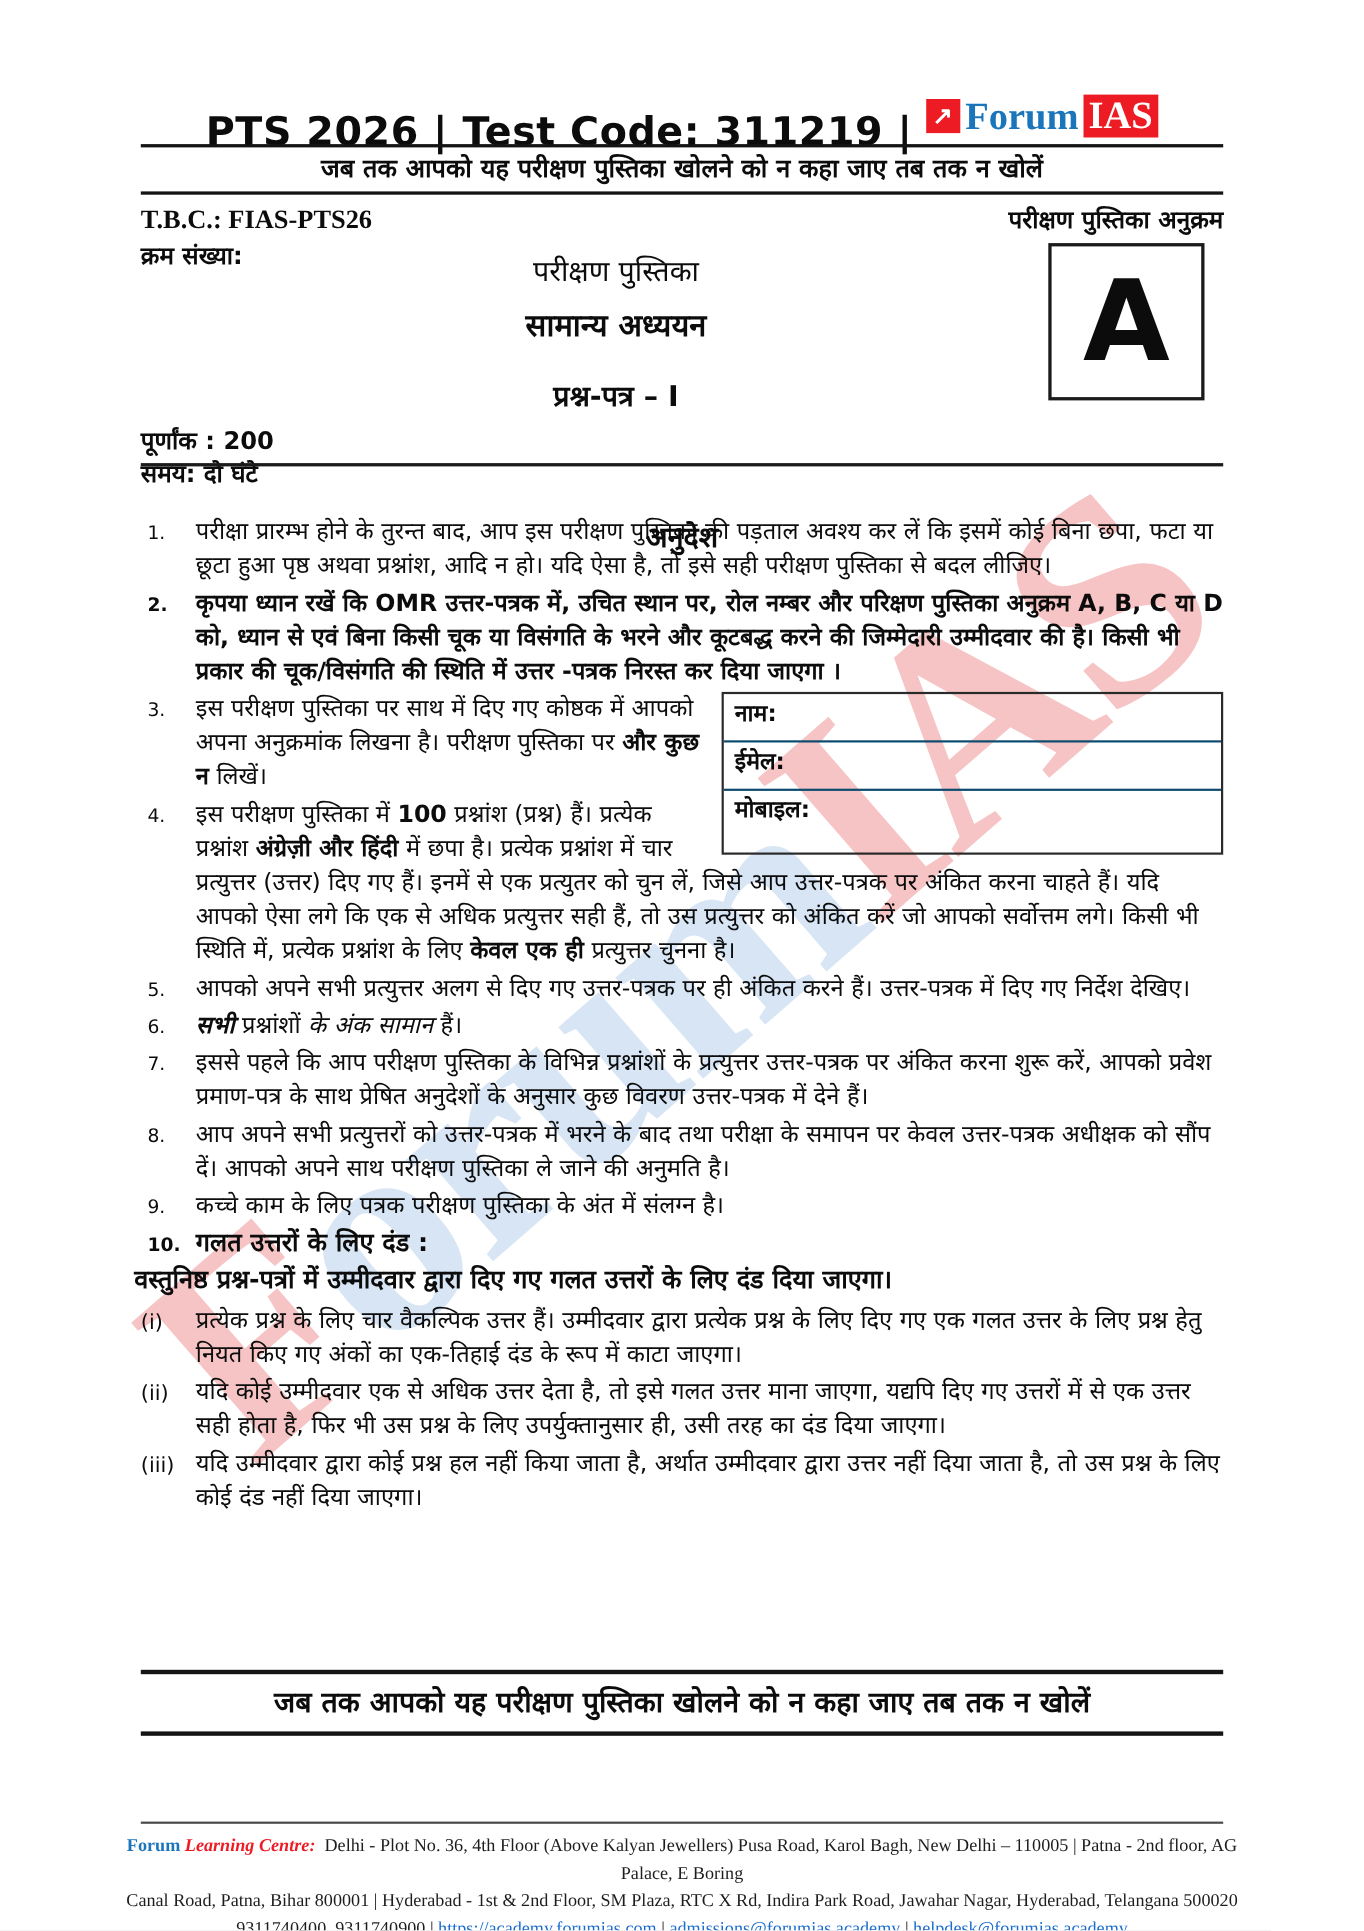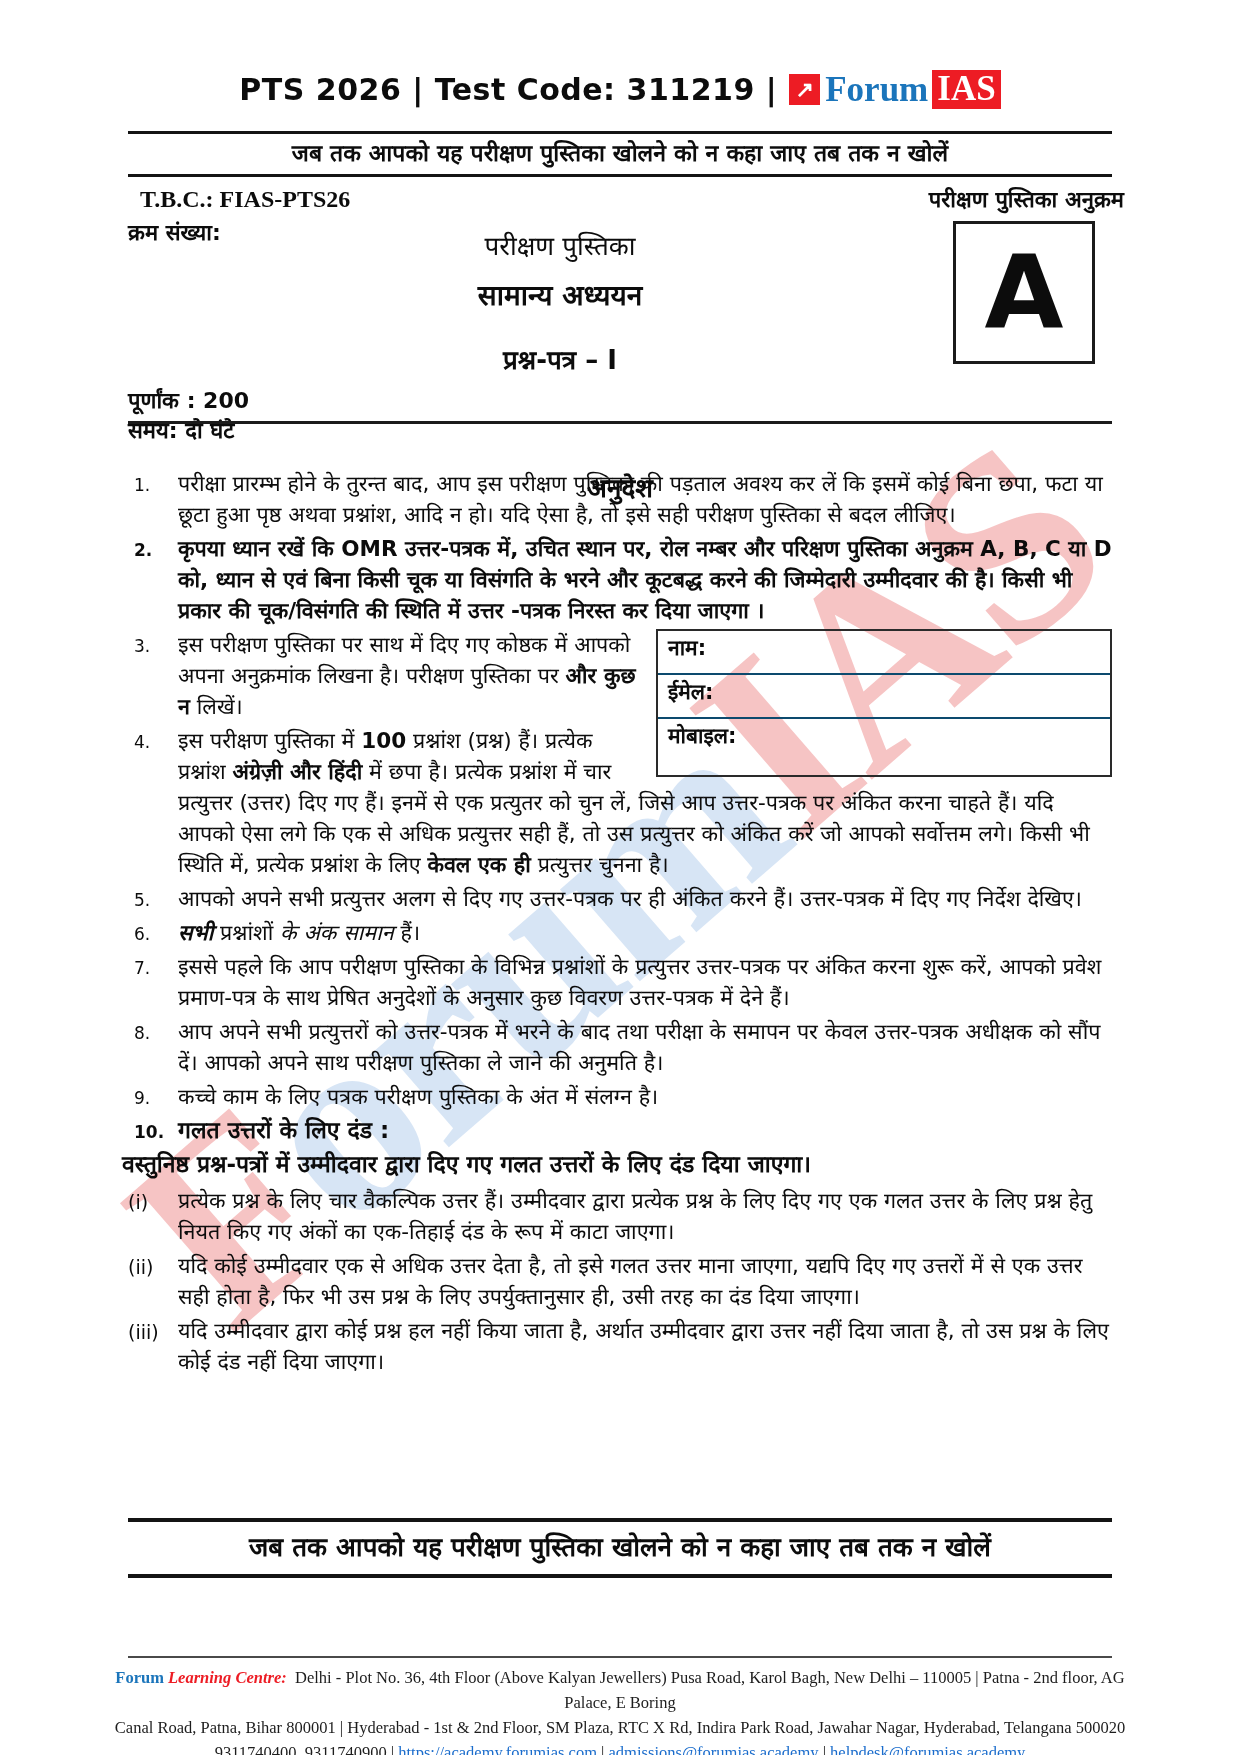--- a/index.html
+++ b/index.html
@@ -6,33 +6,33 @@
   .page{position:relative;width:1240px;height:1755px;background:#ffffff;margin:0 auto;
         font-family:"DejaVu Sans","Liberation Sans",sans-serif;color:#0c0c0c;overflow:hidden;}
   
   .watermark{position:absolute;left:615px;top:885px;transform:translate(-50%,-50%) rotate(-41deg);
              font-family:"Liberation Serif",serif;font-weight:700;font-size:265px;white-space:nowrap;
              letter-spacing:-6px;z-index:0;pointer-events:none;}
   .wm-red{color:rgba(224,60,60,0.30);}
   .wm-blue{color:rgba(130,175,225,0.32);}
   
   .header{position:absolute;left:0;right:0;top:70px;display:flex;justify-content:center;align-items:center;gap:12px;z-index:1;}
-  .header-title{font-weight:700;font-size:30px;letter-spacing:0.5px;}
+  .header-title{font-weight:700;font-size:36px;letter-spacing:0.5px;margin-top:30px;}
   .logo{display:inline-flex;align-items:center;gap:2px;font-family:"Liberation Serif",serif;}
   .logo-arrow{display:inline-flex;align-items:center;justify-content:center;width:31px;height:31px;
               background:#ed1c24;color:#ffffff;font-size:22px;font-weight:700;margin-right:3px;}
   .logo-forum{color:#1b75bb;font-size:35px;font-weight:700;line-height:1;}
   .logo-ias{background:#ed1c24;color:#ffffff;font-size:35px;font-weight:700;line-height:1;padding:1px 5px 3px 5px;margin-left:2px;}
   
   .band{position:absolute;left:128px;width:984px;text-align:center;font-weight:700;z-index:1;
         border-top:3px solid #141414;border-bottom:3px solid #141414;}
   .band-top{top:131px;font-size:23px;padding:2px 0 6px;}
   .band-bottom{top:1518px;font-size:26px;padding:6px 0 10px;border-top-width:4px;border-bottom-width:4px;}
   
-  .row-tbc{position:absolute;left:140px;width:984px;top:183px;display:flex;justify-content:space-between;align-items:baseline;z-index:1;}
+  .row-tbc{position:absolute;left:128px;width:984px;top:183px;display:flex;justify-content:space-between;align-items:baseline;z-index:1;}
   .tbc{font-family:"Liberation Serif",serif;font-weight:700;font-size:24px;}
   .series-label{font-weight:700;font-size:22px;}
   .serial{position:absolute;left:128px;top:216px;font-weight:700;font-size:22px;z-index:1;}
   .titles{position:absolute;left:128px;width:864px;top:227px;text-align:center;z-index:1;}
   .t1{font-size:26px;margin-bottom:12px;}
   .t2{font-size:28px;font-weight:700;margin-bottom:28px;}
   .t3{font-size:26px;font-weight:700;}
   .series-box{position:absolute;left:953px;top:221px;width:136px;height:137px;border:3px solid #1b1b1b;
               display:flex;align-items:center;justify-content:center;z-index:1;background:transparent;}
   .series-box span{font-size:102px;font-weight:800;line-height:1;}

